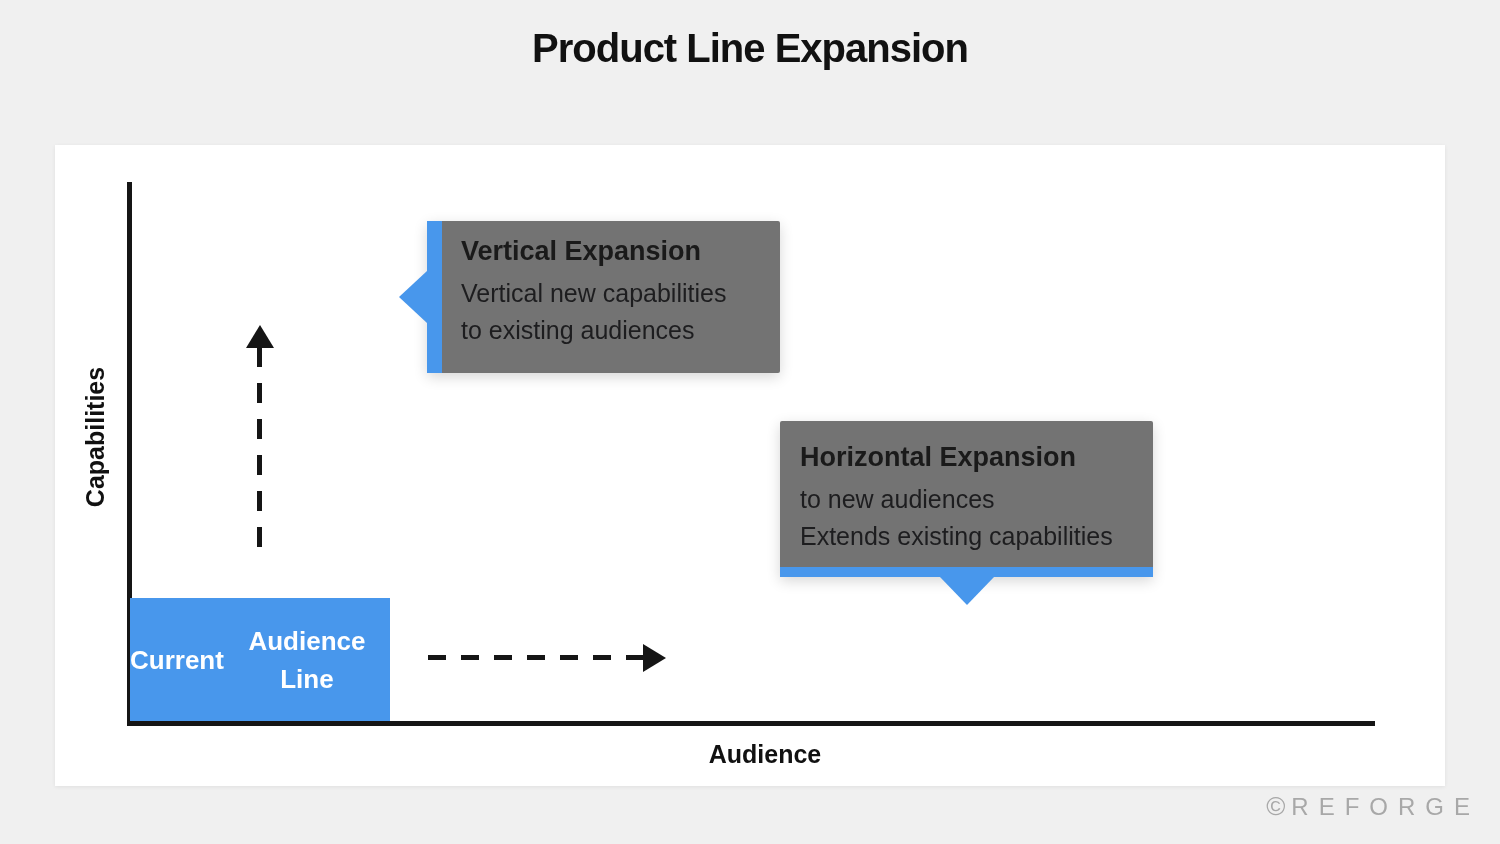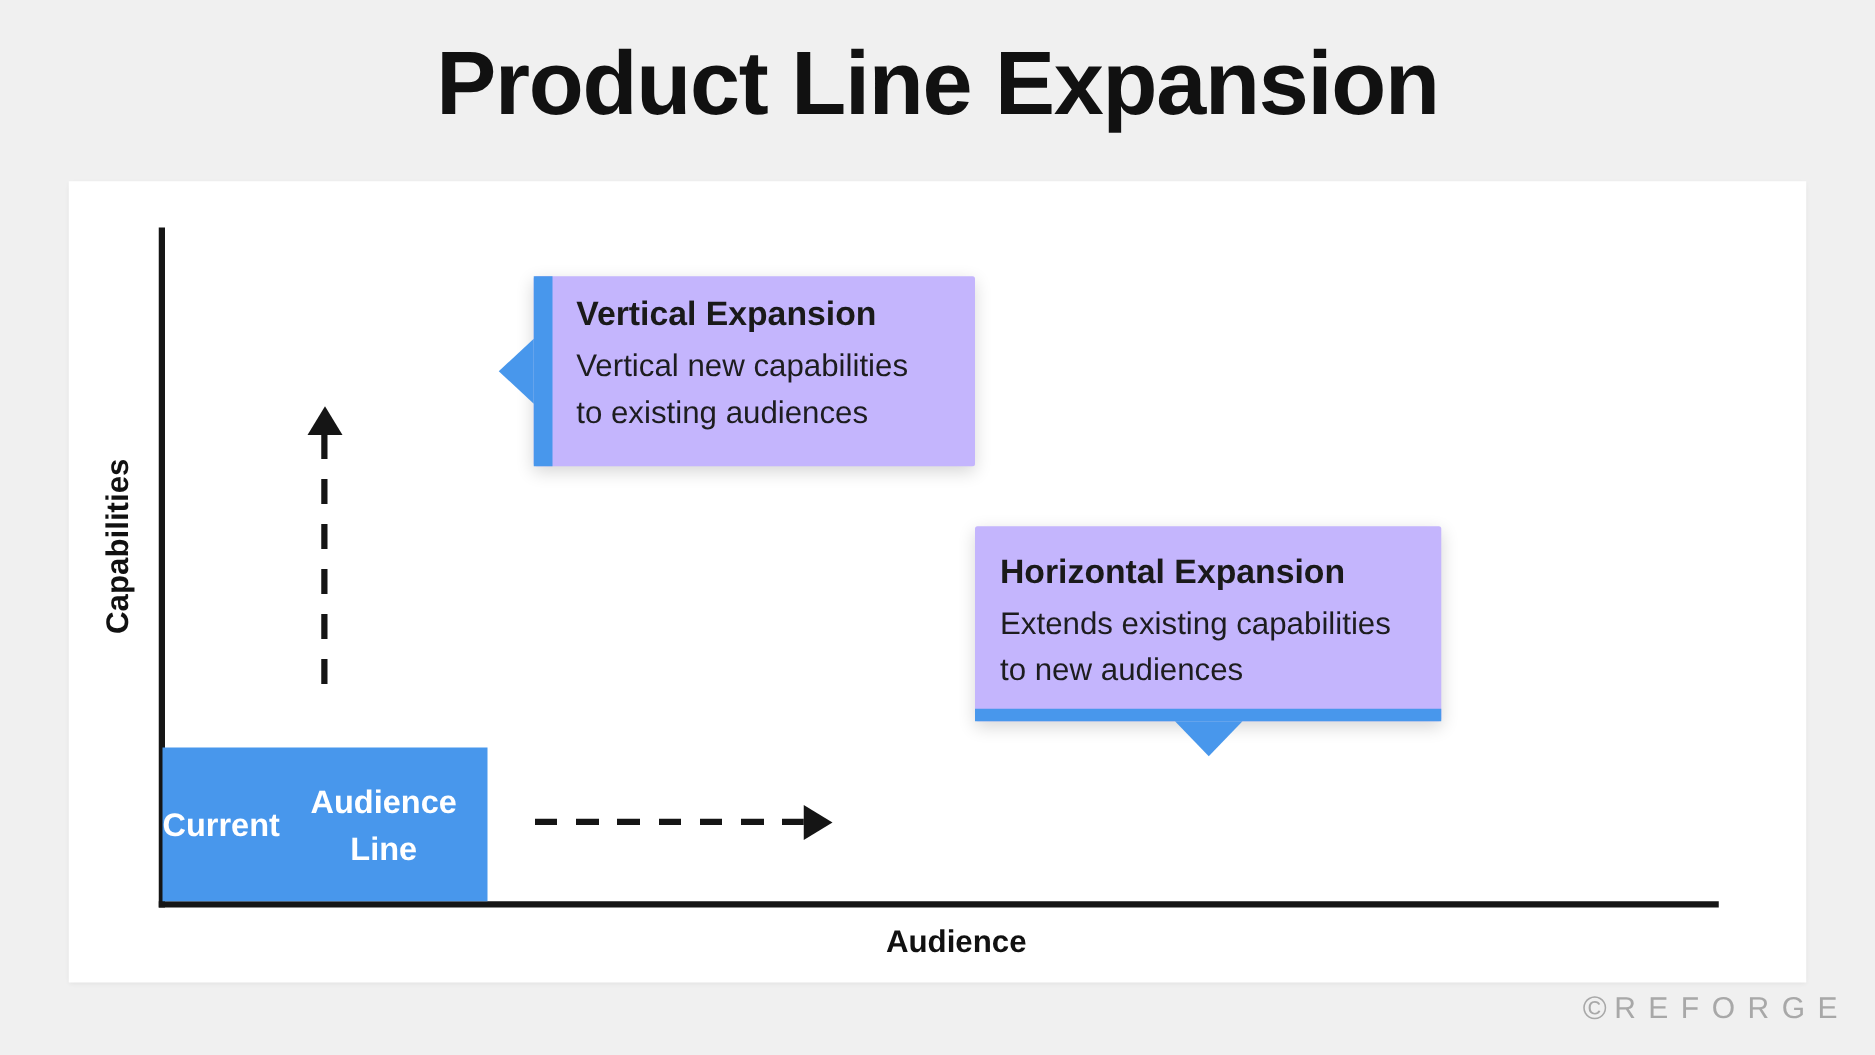--- a/index.html
+++ b/index.html
@@ -15,21 +15,21 @@
     font-family: "Liberation Sans", sans-serif;
     background: var(--page-background);
     overflow: hidden;
   }
   .stage { position: relative; width: 1500px; height: 844px; }
 
   
   .main-title {
     position: absolute; top: 26px; left: 0; width: 1500px;
     text-align: center;
-    font-size: 72px; font-weight: bold; letter-spacing: -1px;
+    font-size: 40px; font-weight: bold; letter-spacing: -1px;
     color: #111;
   }
 
   
   .panel {
     position: absolute; left: 55px; top: 145px;
     width: 1390px; height: 641px;
     background: var(--panel-background);
     box-shadow: 0 1px 4px rgba(0,0,0,0.07);
   }
@@ -95,21 +95,21 @@
     position: absolute; left: 588px; top: 499px;
     width: 0; height: 0;
     border-top: 14px solid transparent;
     border-bottom: 14px solid transparent;
     border-left: 23px solid var(--axis-black);
   }
 
   
   .callout {
     position: absolute;
-    background: #c4b5fd;
+    background: #737373;
     box-shadow: 0 4px 14px rgba(0,0,0,0.16);
     border-radius: 2px;
   }
   .callout .card-title {
     font-size: 27px; font-weight: bold; color: #1a1a1a;
     margin-bottom: 8px;
   }
   .callout .card-line {
     font-size: 25px; color: #1d1d1f; line-height: 37px;
   }
@@ -193,22 +193,22 @@
         <div class="card-line">Vertical new capabilities</div>
         <div class="card-line">to existing audiences</div>
       </div>
     </div>
 
     <div class="callout callout-horizontal">
       <div class="accent-bar"></div>
       <div class="pointer"></div>
       <div class="card-content">
         <div class="card-title">Horizontal Expansion</div>
+        <div class="card-line">to new audiences</div>
         <div class="card-line">Extends existing capabilities</div>
-        <div class="card-line">to new audiences</div>
       </div>
     </div>
 
   </div>
 
   <div class="footer-brand">
     <span class="copy-symbol">©</span>
     <span>REFORGE</span>
   </div>
 

